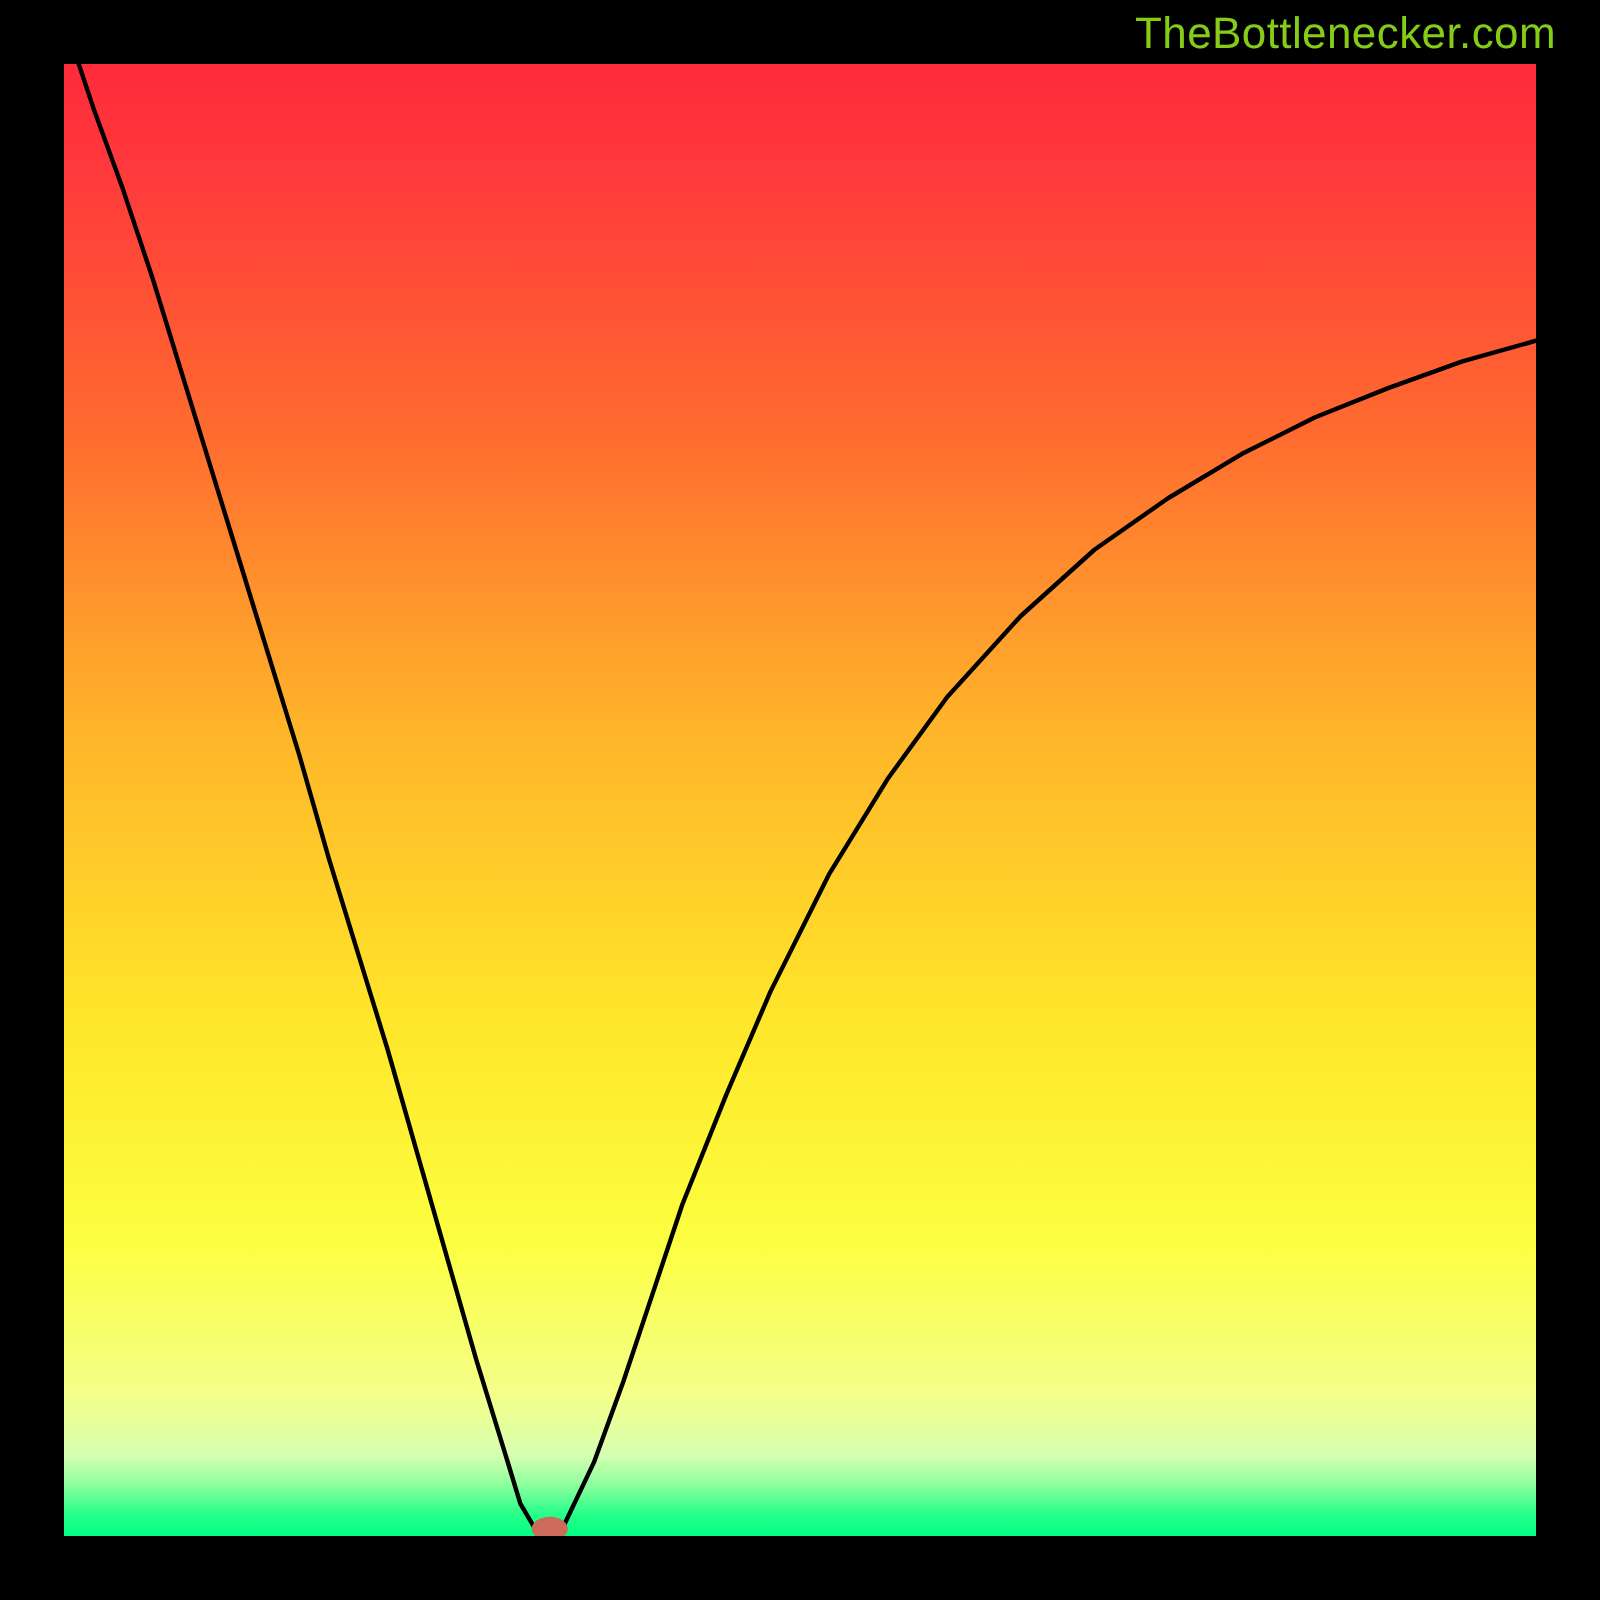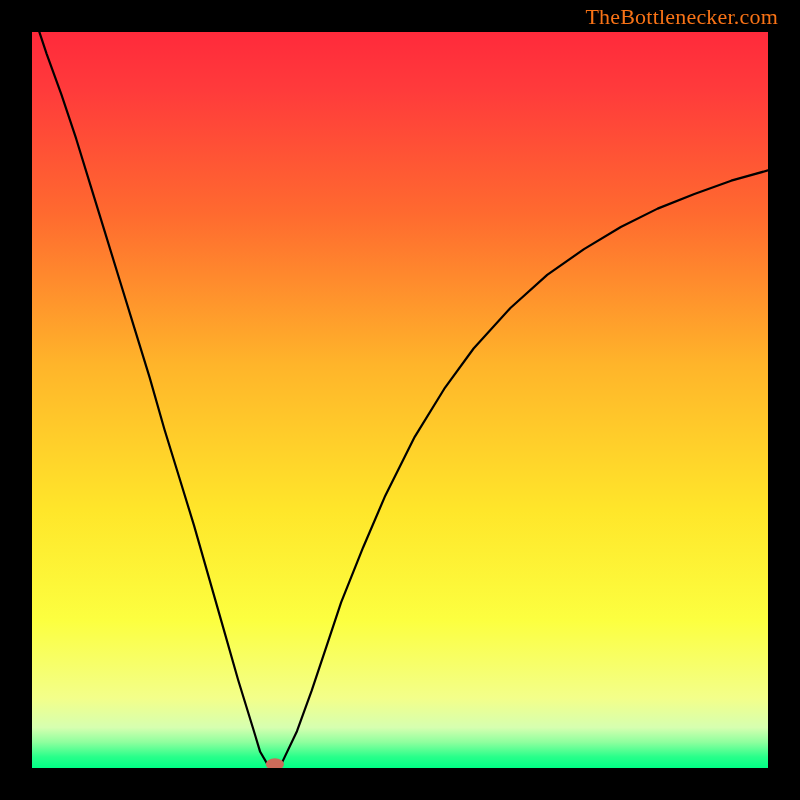--- a/index.html
+++ b/index.html
@@ -24,25 +24,25 @@
     top: 32px;
     left: 32px;
     width: 736px;
     height: 736px;
     
   }
   .watermark {
     position: absolute;
     top: 4px;
     right: 22px;
-    color: #f97316;
+    color: #84cc16;
     font-size: 22px;
     font-weight: 400;
     letter-spacing: 0.2px;
-    font-family: Liberation Serif, serif;
+    font-family: Liberation Sans, sans-serif;
   }
 </style>
 </head>
 <body>
 
 <div class="frame">
   <div class="watermark">TheBottlenecker.com</div>
 
   <div class="plot">
     <svg id="chart-svg" width="736" height="736" viewBox="0 0 736 736">

